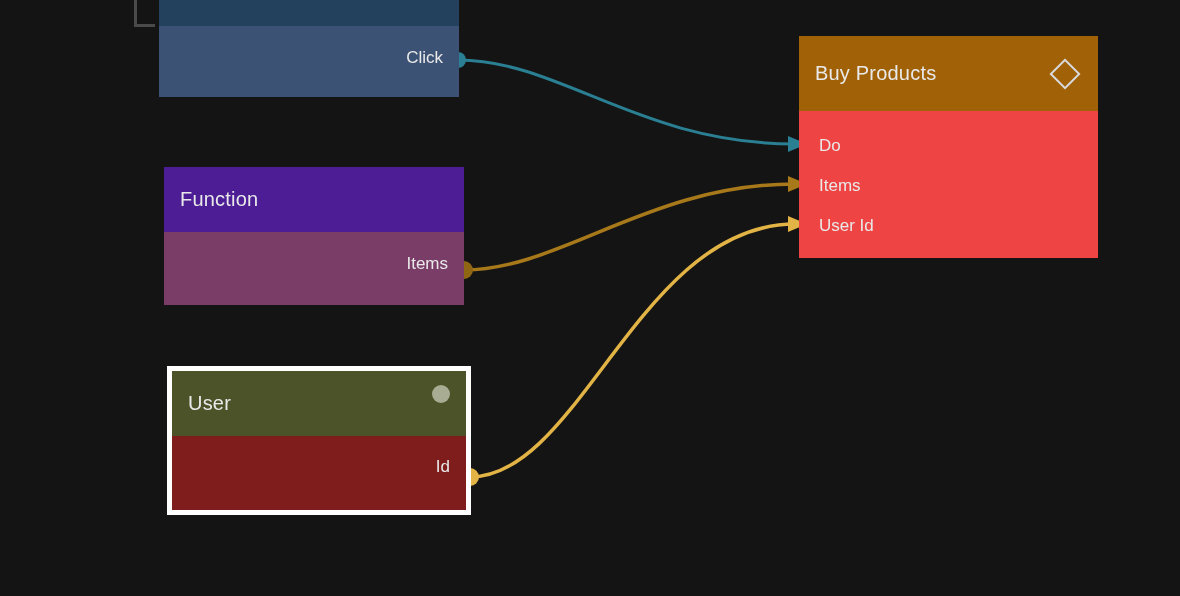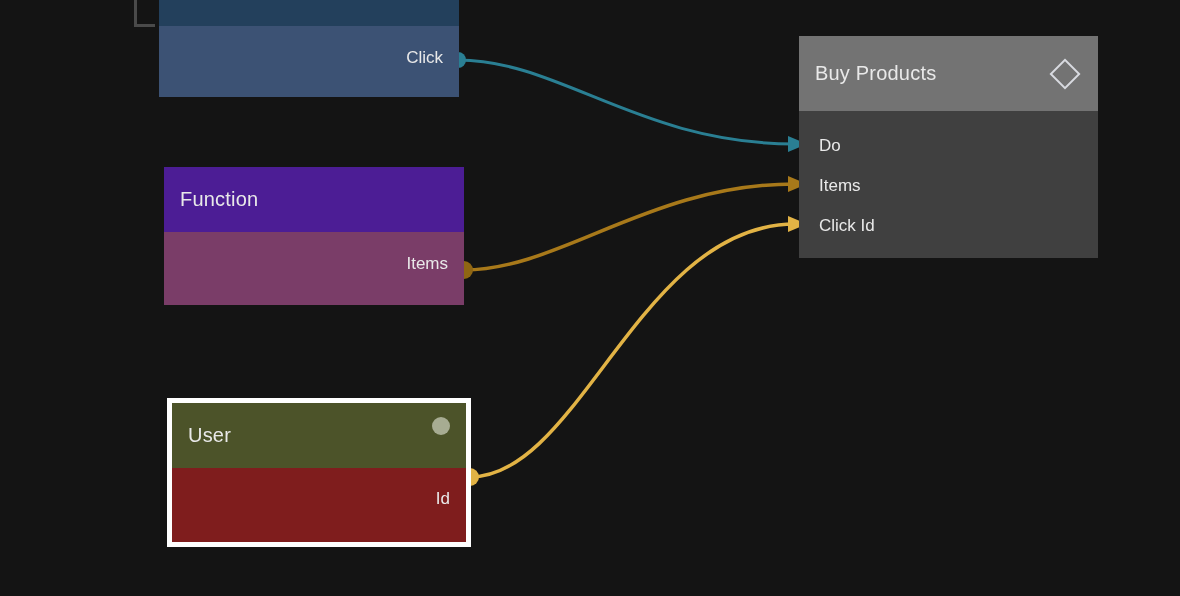--- a/index.html
+++ b/index.html
@@ -39,21 +39,20 @@
   }
 
   
   .node {
     position: absolute;
     box-sizing: border-box;
     overflow: hidden;
   }
   .node.selected {
     border: 5px solid #ffffff;
-    margin-top: 32px;
   }
   .node-header {
     position: relative;
     display: flex;
     align-items: center;
     box-sizing: border-box;
     padding: 0 16px;
   }
   .node-title {
     color: #e9e9e9;
@@ -88,22 +87,22 @@
   
   .n-blue .node-header { background: #23405c; }
   .n-blue .node-body   { background: #3c5274; }
 
   .n-purple .node-header { background: #4c1d95; }
   .n-purple .node-body   { background: #7a3d68; }
 
   .n-olive .node-header { background: #4c5329; }
   .n-olive .node-body   { background: #7f1d1d; }
 
-  .n-slate .node-header { background: #737373; }
-  .n-slate .node-body   { background: #404040; padding-left: 48px; }
+  .n-slate .node-header { background: #a16207; }
+  .n-slate .node-body   { background: #ef4444; padding-left: 48px; }
 
   .header-dot {
     position: absolute;
     width: 18px;
     height: 18px;
     border-radius: 50%;
     background: #a7ac92;
   }
   .header-diamond {
     position: absolute;
@@ -181,18 +180,18 @@
       <span class="header-diamond" style="right:22px; top:27px;"></span>
     </div>
     <div class="node-body" style="height:147px;">
       <div class="port-row in" style="top:25px;">
         <span class="port-label">Do</span>
       </div>
       <div class="port-row in" style="top:65px;">
         <span class="port-label">Items</span>
       </div>
       <div class="port-row in" style="top:105px;">
-        <span class="port-label">Click Id</span>
+        <span class="port-label">User Id</span>
       </div>
     </div>
   </div>
 
 </div>
 
 </body></html>

